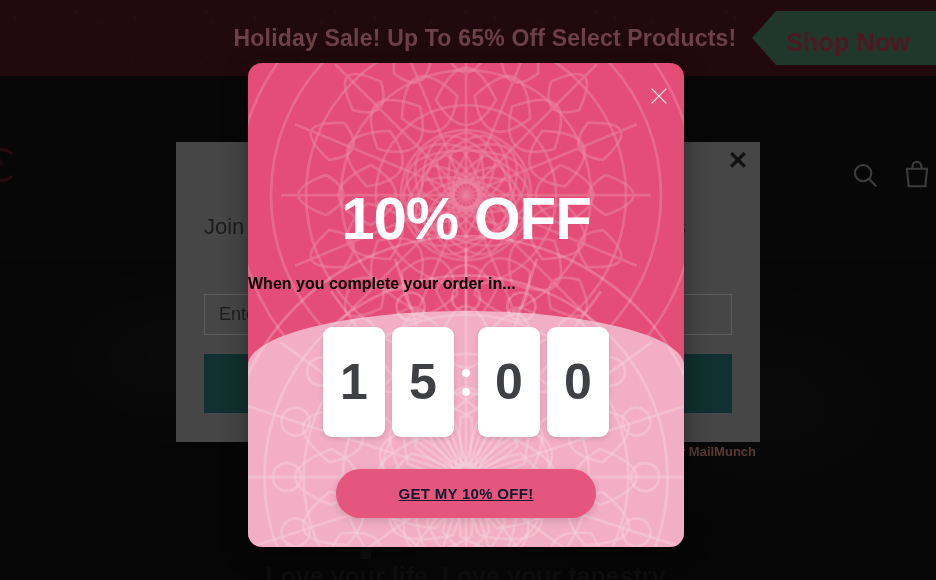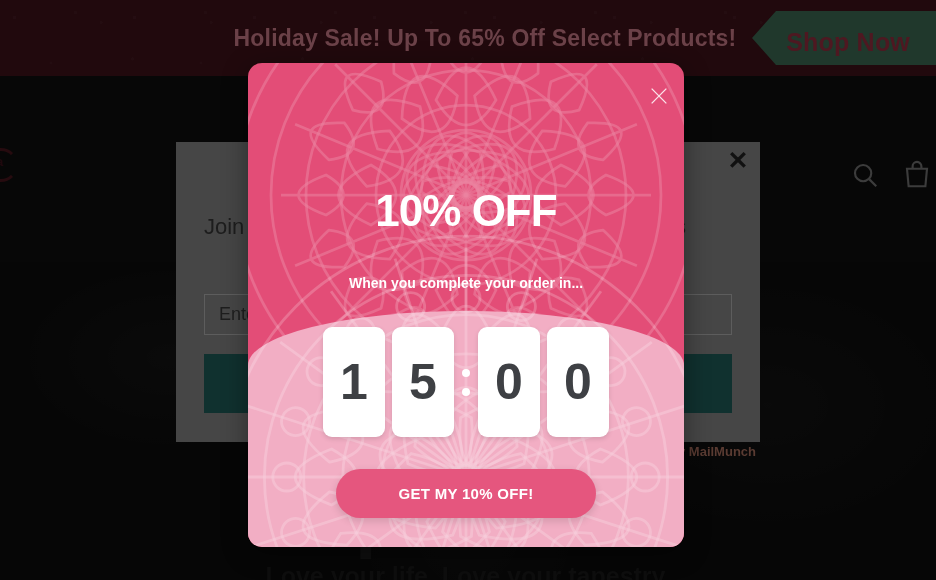--- a/index.html
+++ b/index.html
@@ -167,26 +167,26 @@
   .m-top svg, .m-bot svg{ display:block; width:100%; height:100%; }
 
   .fm-close{
     position:absolute; right:14px; top:22px; width:22px;height:22px;
     cursor:pointer; z-index:9; opacity:.85;
   }
   .fm-close svg{ display:block; }
 
   .fm-headline{
     position:absolute; left:0; right:0; top:126px; text-align:center;
-    font-size:44px; font-weight:700; color:#fff; letter-spacing:-1px;
+    font-size:60px; font-weight:700; color:#fff; letter-spacing:-1px;
     line-height:1; z-index:5;
   }
   .fm-sub{
-    position:absolute; left:0; right:0; top:212px; text-align:center;
-    font-size:14px; font-weight:700; color:#ffffff; z-index:5;
+    position:absolute; left:0; right:0; top:212px; 
+    font-size:16px; font-weight:700; color:#000000; z-index:5;
   }
 
   .fm-timer{
     position:absolute; left:0; right:0; top:264px; z-index:5;
     display:flex; justify-content:center; align-items:center; gap:7px;
   }
   .digit{
     width:62px; height:110px; border-radius:9px; background:#fff;
     display:flex; align-items:center; justify-content:center;
     font-size:50px; font-weight:700; color:#3e4044;
@@ -194,24 +194,25 @@
   }
   .colon{
     display:flex; flex-direction:column; gap:11px; margin:0 1px;
   }
   .colon span{ width:8px;height:8px;border-radius:50%;background:#fff; display:block; }
 
   .fm-cta{
     position:absolute; left:50%; transform:translateX(-50%); top:406px;
     width:260px; height:49px; border-radius:25px;
     background:#e5567e; border:none; cursor:pointer;
-    color:#ffffff; font-size:15px; font-weight:700; letter-spacing:.3px;
+    color:#0f172a; font-size:15px; font-weight:700; letter-spacing:.3px;
     font-family:inherit;
     box-shadow:0 3px 8px rgba(0,0,0,.14);
     z-index:6;
+    text-decoration:underline;
   }
 </style>
 </head>
 <body>
 
 <div id="page">
 
   <div class="promo-bar">
 
     <div class="promo-msg">Holiday Sale! Up To 65% Off Select Products!</div>

